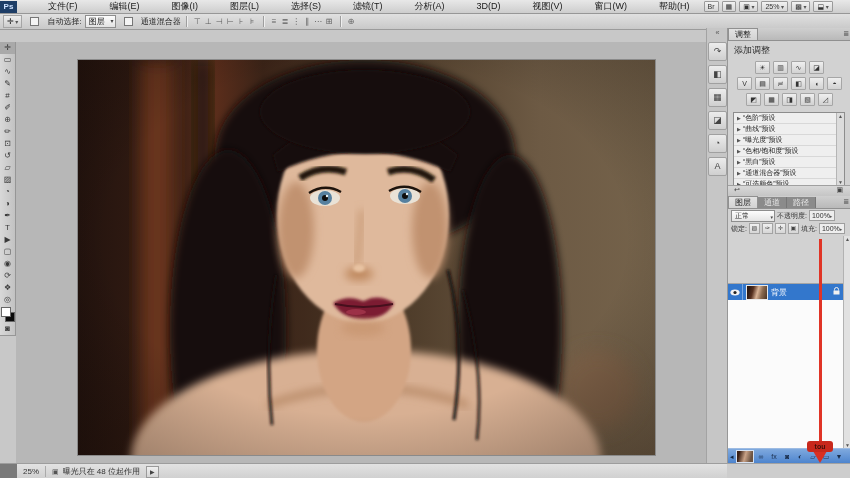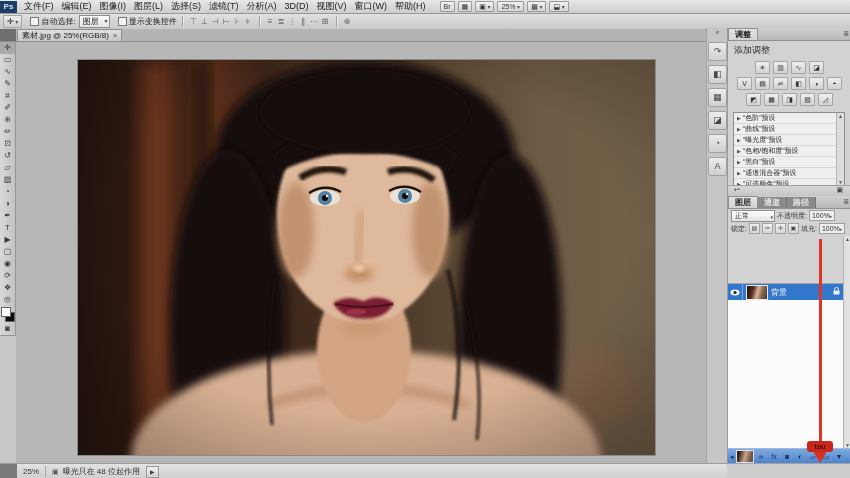--- a/index.html
+++ b/index.html
@@ -5,32 +5,32 @@
   html,body{margin:0;padding:0;background:#888;}
   #app{position:relative;width:850px;height:478px;overflow:hidden;background:#c8c8c8;
        font-family:"Liberation Sans",sans-serif;color:#222;-webkit-font-smoothing:antialiased;}
   .abs{position:absolute;}
   
   .menubar{position:absolute;top:0;left:0;width:850px;height:13px;
     background:linear-gradient(#e8e8e8,#cdcdcd);border-bottom:1px solid #979797;
     display:flex;align-items:center;font-size:9px;line-height:13px;white-space:nowrap;}
   .pslogo{width:17px;height:12px;background:#1d3d66;color:#cfe2ff;font-size:8px;font-weight:bold;
     text-align:center;line-height:12px;margin-right:3px;}
-  .mitem{padding:0 4px;color:#1a1a1a;}
+  .mitem{padding:0 4px;color:#1a1a1a;margin-left:24px;}
   .appbtns{display:flex;align-items:center;margin-left:10px;gap:3px;}
   .ibtn{display:inline-block;border:1px solid #9a9a9a;background:linear-gradient(#f2f2f2,#d5d5d5);
     font-size:7px;line-height:9px;height:9px;padding:0 3px;color:#333;border-radius:1px;}
   .drop::after{content:" ▾";font-size:6px;color:#555;}
   
   .optionsbar{position:absolute;top:14px;left:0;width:850px;height:15px;
     background:linear-gradient(#e0e0e0,#c9c9c9);border-bottom:1px solid #9b9b9b;
     display:flex;align-items:center;font-size:8px;white-space:nowrap;}
   .toolpreset{margin-left:3px;border:1px solid #a5a5a5;background:linear-gradient(#eee,#ccc);
     padding:0 3px;font-size:8px;height:11px;line-height:11px;}
-  .chk{display:flex;align-items:center;margin-left:8px;gap:2px;}
+  .chk{display:flex;align-items:center;margin-left:8px;gap:8px;}
   .chkbox{width:7px;height:7px;border:1px solid #777;background:#f4f4f4;display:inline-block;}
   .selbox{margin-left:3px;border:1px solid #8e8e8e;background:linear-gradient(#fdfdfd,#e2e2e2);
     padding:0 10px 0 3px;height:11px;line-height:11px;position:relative;}
   .selbox::after{content:"▾";position:absolute;right:1px;top:0;font-size:6px;color:#444;}
   .vsep{width:1px;height:11px;background:#9e9e9e;margin:0 5px;box-shadow:1px 0 0 #eee;}
   .alignbtn{display:inline-block;width:11px;text-align:center;font-size:8px;color:#5c5c5c;}
   
   .tabrow{position:absolute;top:29px;left:0;width:706px;height:12px;background:#b4b4b4;
     border-bottom:1px solid #8d8d8d;font-size:8px;}
   .tbheader{position:absolute;left:0;top:0;width:16px;height:12px;background:#6f6f6f;}
@@ -54,21 +54,21 @@
   .dockstrip{position:absolute;left:706px;top:28px;width:21px;height:435px;background:#c6c6c6;
     border-left:1px solid #a3a3a3;}
   .expander{font-size:7px;color:#555;text-align:center;height:10px;line-height:10px;}
   .dockbtn{width:17px;height:17px;margin:4px auto 0;border:1px solid #a0a0a0;border-radius:2px;
     background:linear-gradient(#ececec,#cfcfcf);font-size:9px;color:#444;text-align:center;line-height:17px;}
   
   .panels{position:absolute;left:727px;top:28px;width:123px;height:450px;background:#d2d2d2;
     border-left:1px solid #979797;}
   .ptabbar{height:12px;background:linear-gradient(#cfcfcf,#b9b9b9);border-bottom:1px solid #909090;
     display:flex;align-items:flex-end;font-size:8px;position:relative;}
-  .ptab{padding:0 6px;height:11px;line-height:11px;background:#8b8b8b;color:#e8e8e8;border-right:1px solid #777;font-weight:bold;}
+  .ptab{padding:0 6px;height:11px;line-height:11px;background:#8b8b8b;color:#e8e8e8;border-right:1px solid #777;}
   .ptab.active{background:linear-gradient(#e3e3e3,#d2d2d2);color:#222;border:1px solid #909090;border-bottom:none;}
   .pmenu{position:absolute;right:2px;top:2px;font-size:7px;color:#444;}
   .addlabel{font-size:9px;color:#2b2b2b;padding:3px 16px 1px 6px;}
   .adjrow{display:flex;justify-content:center;gap:3px;margin-top:3px;}
   .adjbtn{width:13px;height:11px;border:1px solid #a6a6a6;border-radius:1px;
     background:linear-gradient(#efefef,#d2d2d2);font-size:7px;line-height:11px;text-align:center;color:#333;}
   .presetlist{position:absolute;left:5px;top:84px;width:110px;height:72px;border:1px solid #8d8d8d;
     background:#f4f4f4;overflow:hidden;}
   .preset{height:10px;line-height:10px;font-size:7px;color:#222;border-bottom:1px solid #d8d8d8;
     padding-left:3px;white-space:nowrap;background:#efefef;}
@@ -146,47 +146,40 @@
 
   <div class="optionsbar">
     <span class="toolpreset drop">✛</span>
     <label class="chk">
       <span class="chkbox"></span>
       <span>自动选择:</span>
     </label>
     <span class="selbox">图层</span>
     <label class="chk">
       <span class="chkbox"></span>
-      <span>显示变换控件</span>
+      <span>通道混合器</span>
     </label>
     <span class="vsep"></span>
     <span class="alignbtn">⊤</span>
     <span class="alignbtn">⊥</span>
     <span class="alignbtn">⊣</span>
     <span class="alignbtn">⊢</span>
     <span class="alignbtn">⊦</span>
     <span class="alignbtn">⊧</span>
     <span class="vsep"></span>
     <span class="alignbtn">≡</span>
     <span class="alignbtn">≣</span>
     <span class="alignbtn">⋮</span>
     <span class="alignbtn">∥</span>
     <span class="alignbtn">⋯</span>
     <span class="alignbtn">⊞</span>
     <span class="vsep"></span>
     <span class="alignbtn">⊕</span>
   </div>
 
-  <div class="tabrow">
-    <div class="tbheader"></div>
-    <div class="doctab">
-      <span>素材.jpg @ 25%(RGB/8)</span>
-      <span class="closex">×</span>
-    </div>
-  </div>
 
   <div class="toolcol">
     <div class="tool active">✛</div>
     <div class="tool">▭</div>
     <div class="tool">∿</div>
     <div class="tool">✎</div>
     <div class="tool">#</div>
     <div class="tool">✐</div>
     <div class="tool">⊕</div>
     <div class="tool">✏</div>

